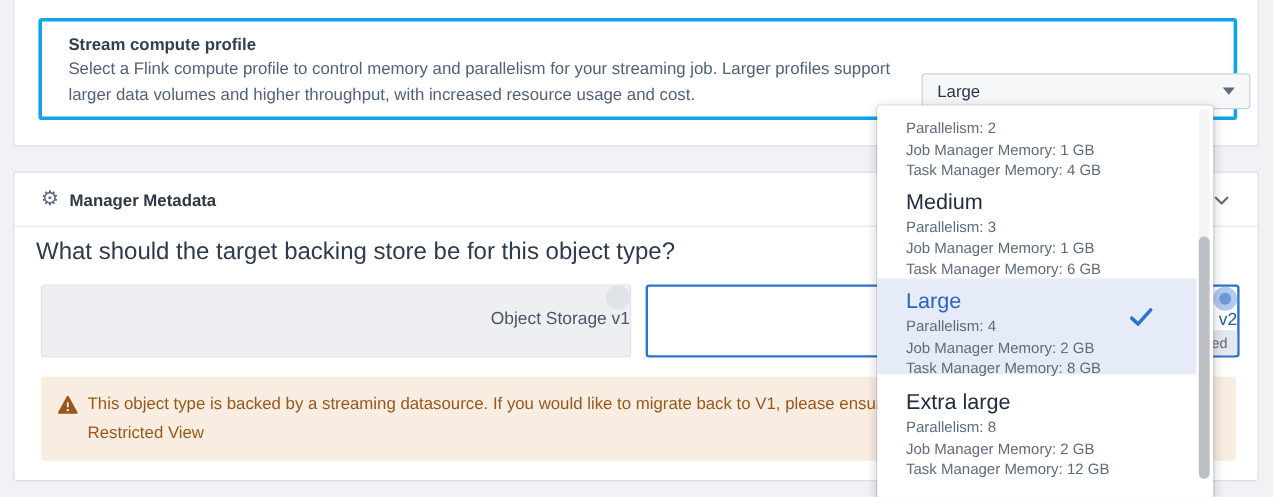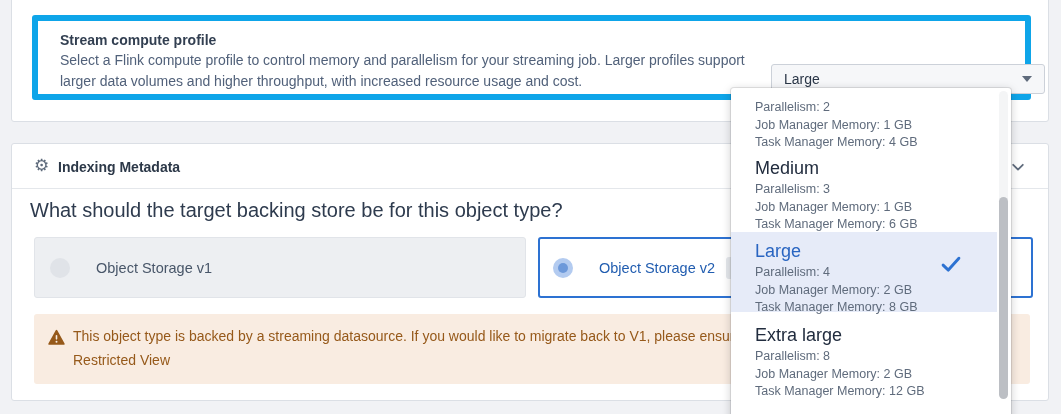--- a/index.html
+++ b/index.html
@@ -3,21 +3,21 @@
 <meta charset="utf-8">
 <style>
   * { box-sizing: border-box; margin: 0; padding: 0; }
   html, body { width: 1061px; height: 414px; overflow: hidden; }
   body { font-family: "Liberation Sans", sans-serif; background: #f1f2f5; }
   #app { position: relative; width: 1061px; height: 414px; }
 
   .panel { position: absolute; background: #fff; border: 1px solid #dbdfe5; border-radius: 3px; }
   #panel-stream { left: 11px; top: -8px; width: 1038px; height: 130px; }
   #stream-inner { position: absolute; left: 20px; top: 22px; width: 999px; height: 85px;
-    border: 6px solid #0ea5e9; border-radius: 3px; background: #fff; }
+    border: 3px solid #0ea5e9; border-radius: 3px; background: #fff; }
   .scp-title { position: absolute; left: 22px; top: 9px; font-size: 14px; font-weight: 700;
     color: #323f51; line-height: 20px; white-space: nowrap; }
   .scp-line { position: absolute; left: 22px; font-size: 14px; color: #51617a;
     line-height: 21px; white-space: nowrap; }
   .scp-line1 { top: 29px; }
   .scp-line2 { top: 50px; }
 
   #profile-select { position: absolute; left: 733px; top: 43px; width: 274px; height: 30px;
     background: #f6f7f9; border: 1px solid #ccd1d9; border-radius: 3px; cursor: pointer;
     display: flex; align-items: center; padding: 0 12px; }
@@ -31,21 +31,21 @@
   .gear { position: absolute; left: 22px; top: 12px; font-size: 17px; line-height: 20px;
     color: #5f6b7c; }
   .indexing-title { position: absolute; left: 46px; top: 13px; font-size: 14px; font-weight: 700;
     color: #2c3848; line-height: 20px; white-space: nowrap; }
   .chevron { position: absolute; right: 22px; top: 15px; width: 16px; height: 16px; cursor: pointer; }
 
   .question { position: absolute; left: 18px; top: 56px; font-size: 20px; color: #2e3b4e;
     line-height: 21px; white-space: nowrap; }
 
   .store-card { position: absolute; top: 93px; height: 61px; border-radius: 3px;
-    display: flex; align-items: center; cursor: pointer; }
+    display: flex; align-items: flex-end; cursor: pointer; flex-direction: column; }
   #card-v1 { left: 22px; width: 492px; background: #edeff2; border: 1px solid #e1e4e9; }
   #card-v2 { left: 526px; width: 495px; background: #fff; border: 2px solid #2d72d2; }
   .radio { width: 20px; height: 20px; border-radius: 50%; flex: 0 0 auto; }
   #card-v1 .radio { margin-left: 15px; background: #e0e3e8; }
   #card-v2 .radio { margin-left: 13px; background: #b3cbf0; position: relative; }
   #card-v2 .radio::after { content: ""; position: absolute; left: 5px; top: 5px; width: 10px;
     height: 10px; border-radius: 50%; background: #6d99da; }
   .card-label { font-size: 14.5px; margin-left: 26px; white-space: nowrap; }
   #card-v1 .card-label { color: #485669; }
   #card-v2 .card-label { color: #215db0; }
@@ -97,21 +97,21 @@
       <div id="profile-select">
         <span class="value">Large</span>
         <span class="caret-down"></span>
       </div>
     </div>
   </div>
 
   <div class="panel" id="panel-indexing">
     <div id="indexing-header">
       <span class="gear">⚙</span>
-      <span class="indexing-title">Indexing Metadata</span>
+      <span class="indexing-title">Manager Metadata</span>
       <svg class="chevron" viewBox="0 0 16 16">
         <path d="M3.2 5.8 L8 10.6 L12.8 5.8" fill="none" stroke="#5f6b7c" stroke-width="1.8" stroke-linecap="round" stroke-linejoin="round"></path>
       </svg>
     </div>
 
     <div class="question">What should the target backing store be for this object type?</div>
 
     <div class="store-card" id="card-v1">
       <span class="radio"></span>
       <span class="card-label">Object Storage v1</span>

